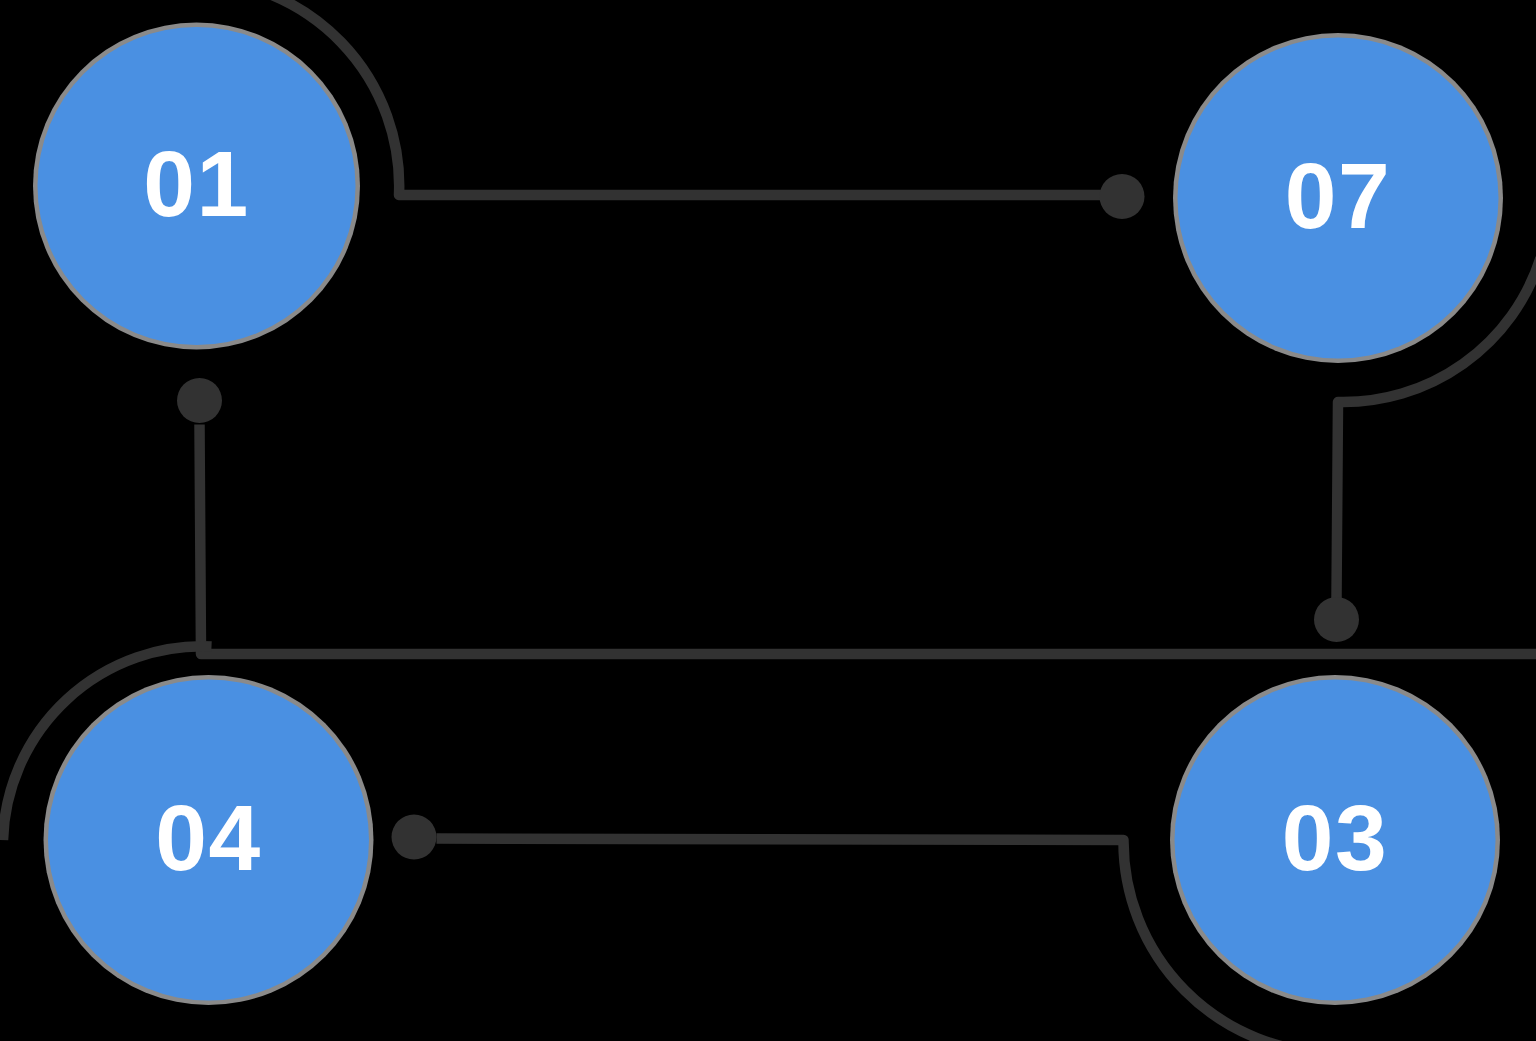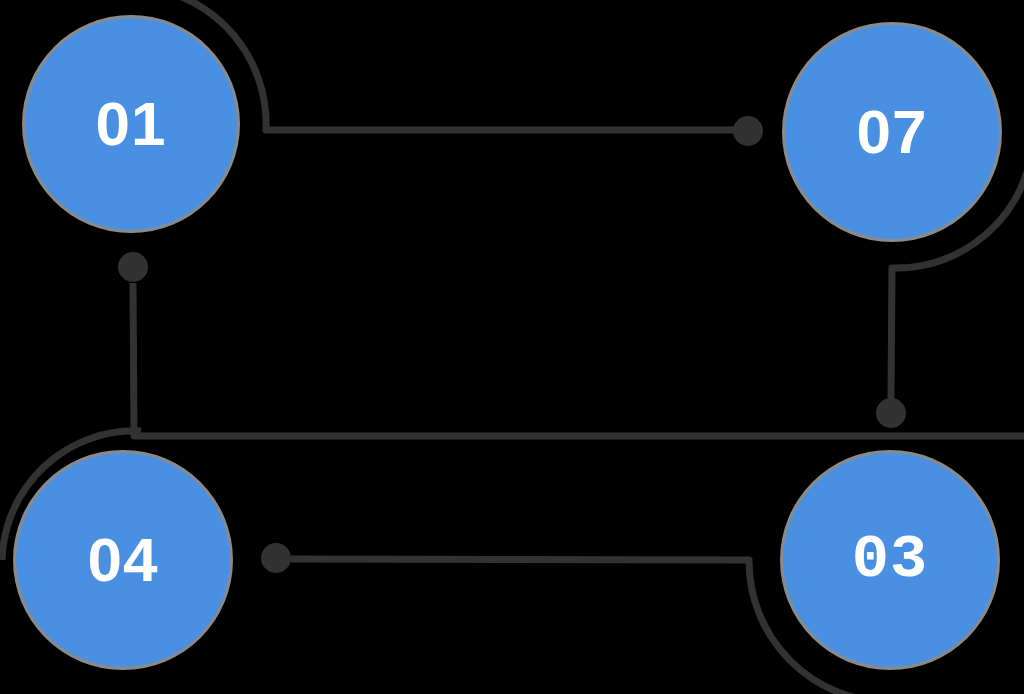--- a/index.html
+++ b/index.html
@@ -54,22 +54,22 @@
   .step-label {
     color: var(--label-text);
     font-size: 62px;
     font-weight: 700;
     letter-spacing: 1px;
     line-height: 1;
     user-select: none;
   }
   #step-01 { left: 25px;  top: 18px;  }
   #step-02 { left: 785px; top: 25px;  width: 214px; height: 214px; }
-  #step-03 { left: 783px; top: 453px; width: 214px; height: 214px; font-family: Liberation Mono, monospace; }
-  #step-04 { left: 16px;  top: 453px; width: 214px; height: 214px; }
+  #step-03 { left: 783px; top: 453px; width: 214px; height: 214px; }
+  #step-04 { left: 32px;  top: 453px; width: 214px; height: 214px; }
 </style>
 </head>
 <body>
 
 <div class="stage">
 
   <svg class="connectors" viewBox="0 0 1024 694">
 
     <path d="M 127 -14 A 138 138 0 0 1 266 130 L 734 130"></path>
     <circle class="dot" cx="748" cy="131" r="15"></circle>

